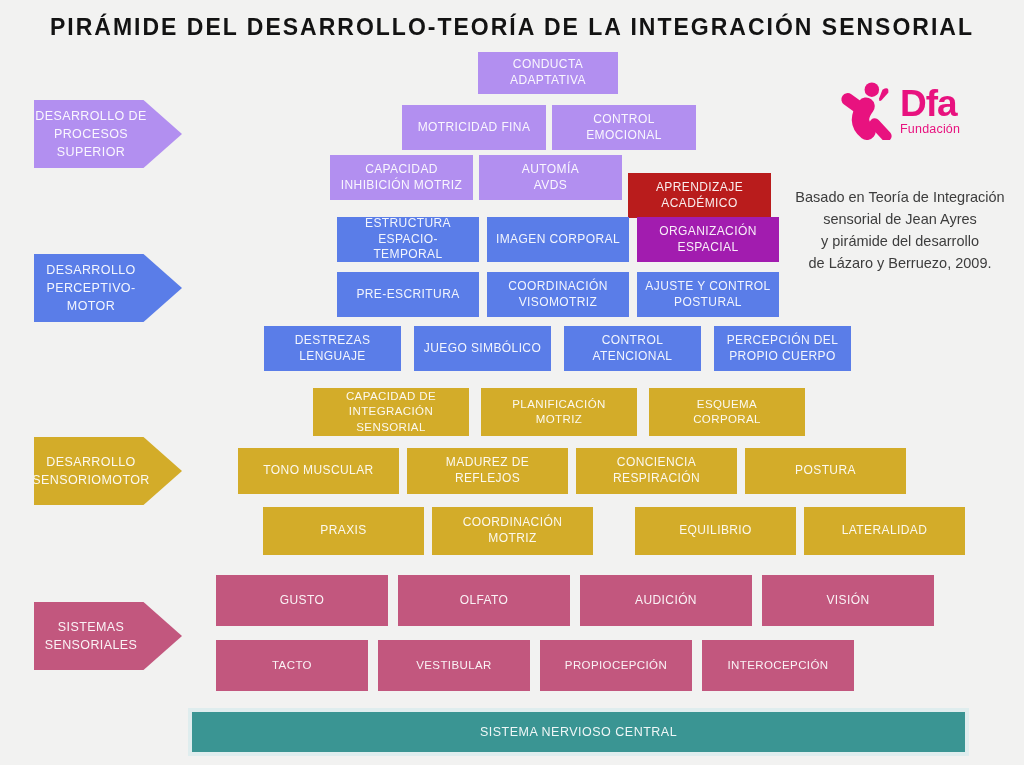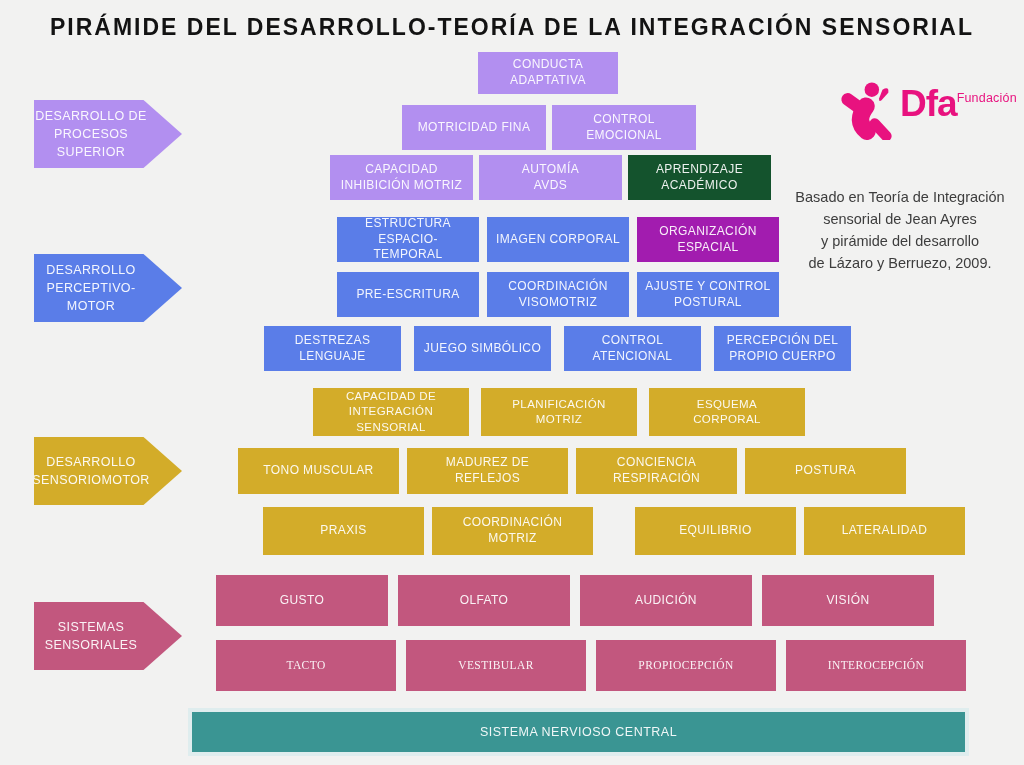--- a/index.html
+++ b/index.html
@@ -30,31 +30,31 @@
   .row-1{top:52px;left:478px;height:42px;gap:0;}   .row-1 .pbox{width:140px;}
   .row-2{top:105px;left:402px;height:45px;gap:6px;} .row-2 .pbox{width:144px;}
   .row-3{top:155px;left:330px;height:45px;gap:6px;} .row-3 .pbox{width:143px;}
   .row-4{top:217px;left:337px;height:45px;gap:8px;} .row-4 .pbox{width:142px;}
   .row-5{top:272px;left:337px;height:45px;gap:8px;} .row-5 .pbox{width:142px;}
   .row-6{top:326px;left:264px;height:45px;gap:13px;}.row-6 .pbox{width:137px;}
   .row-7{top:388px;left:313px;height:48px;gap:12px;}.row-7 .pbox{width:156px;font-size:11.5px;}
   .row-8{top:448px;left:238px;height:46px;gap:8px;} .row-8 .pbox{width:161px;}
   .row-9{top:507px;left:238px;height:48px;gap:8px;padding-left:25px;} .row-9 .pbox{width:161px;}
   .row-10{top:575px;left:216px;height:51px;gap:10px;}.row-10 .pbox{width:172px;}
-  .row-11{top:640px;left:216px;height:51px;gap:10px;}.row-11 .pbox{width:180px;font-size:11.5px;font-family:Liberation Serif, serif;}
+  .row-11{top:640px;left:216px;height:51px;gap:10px;}.row-11 .pbox{width:152px;font-size:11.5px;}
 
   .base-bar{position:absolute;top:712px;left:192px;width:773px;height:40px;
             display:flex;align-items:center;justify-content:center;
             color:rgba(255,255,255,.92);font-size:12.5px;letter-spacing:.5px;
             box-shadow:0 0 0 4px rgba(190,230,232,.35);}
 
   
   .logo{position:absolute;top:82px;left:838px;width:130px;height:64px;display:flex;align-items:flex-start;}
   .logo-icon{width:58px;height:58px;flex:none;}
-  .logo-text{margin-left:4px;display:flex;flex-direction:row;align-items:flex-start;margin-top:6px;}
+  .logo-text{margin-left:4px;display:flex;flex-direction:column;align-items:flex-start;margin-top:6px;}
   .logo-name{font-size:37px;font-weight:800;line-height:.85;letter-spacing:-1px;}
   .logo-sub{font-size:12.5px;margin-top:3px;letter-spacing:.2px;}
 
   
   .attribution{position:absolute;top:186px;left:780px;width:240px;text-align:center;
                color:#3d3d3d;font-size:14.5px;line-height:1.52;}
 </style>
 </head>
 <body>
 
@@ -81,21 +81,21 @@
       <div class="row row-2">
         <div class="pbox" style="background-color: rgb(178, 143, 240);">MOTRICIDAD FINA</div>
         <div class="pbox" style="background-color: rgb(178, 143, 240);">CONTROL
 EMOCIONAL</div>
       </div>
       <div class="row row-3">
         <div class="pbox" style="background-color: rgb(178, 143, 240);">CAPACIDAD
 INHIBICIÓN MOTRIZ</div>
         <div class="pbox" style="background-color: rgb(178, 143, 240);">AUTOMÍA
 AVDS</div>
-        <div class="pbox" style="background-color: #14532d;">APRENDIZAJE
+        <div class="pbox" style="background-color: #b91c1c; margin-top: 18px;">APRENDIZAJE
 ACADÉMICO</div>
       </div>
       <div class="row row-4">
         <div class="pbox" style="background-color: rgb(90, 125, 232);">ESTRUCTURA
 ESPACIO-TEMPORAL</div>
         <div class="pbox" style="background-color: rgb(90, 125, 232);">IMAGEN CORPORAL</div>
         <div class="pbox" style="background-color: #a21caf;">ORGANIZACIÓN
 ESPACIAL</div>
       </div>
       <div class="row row-5">

